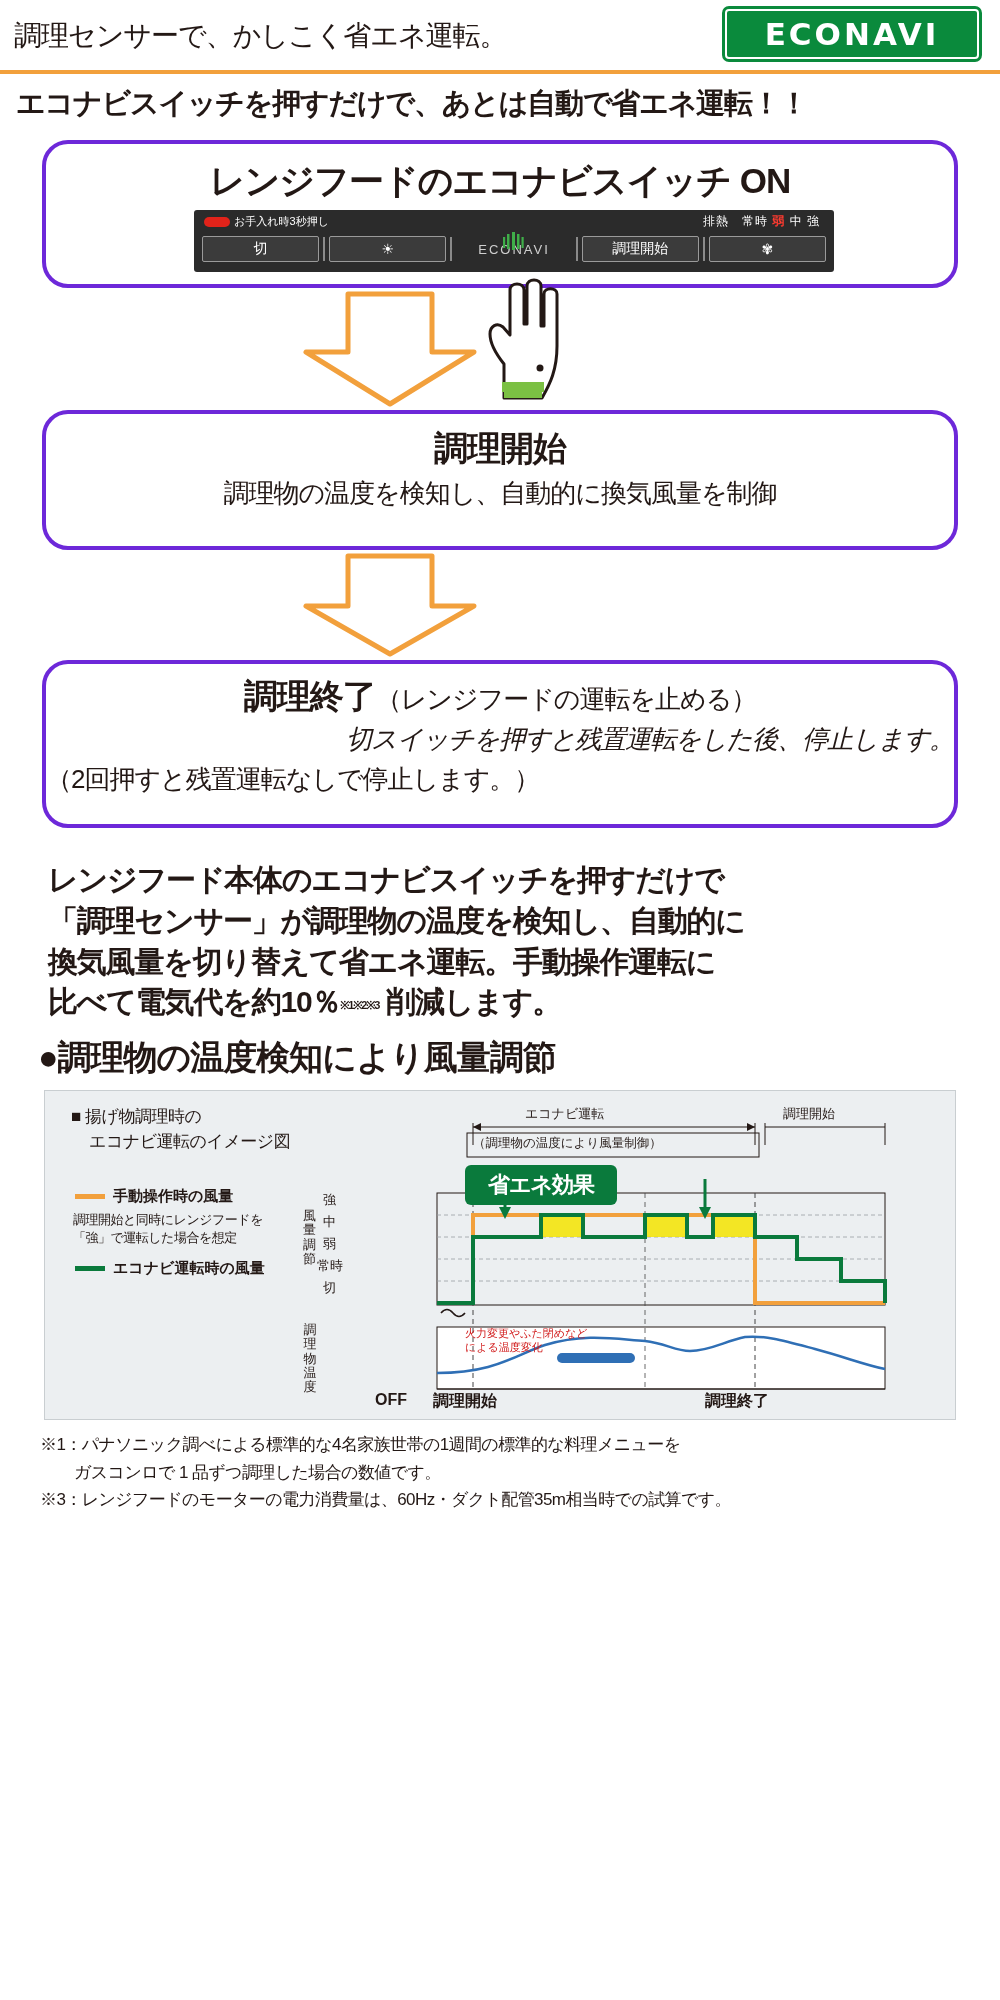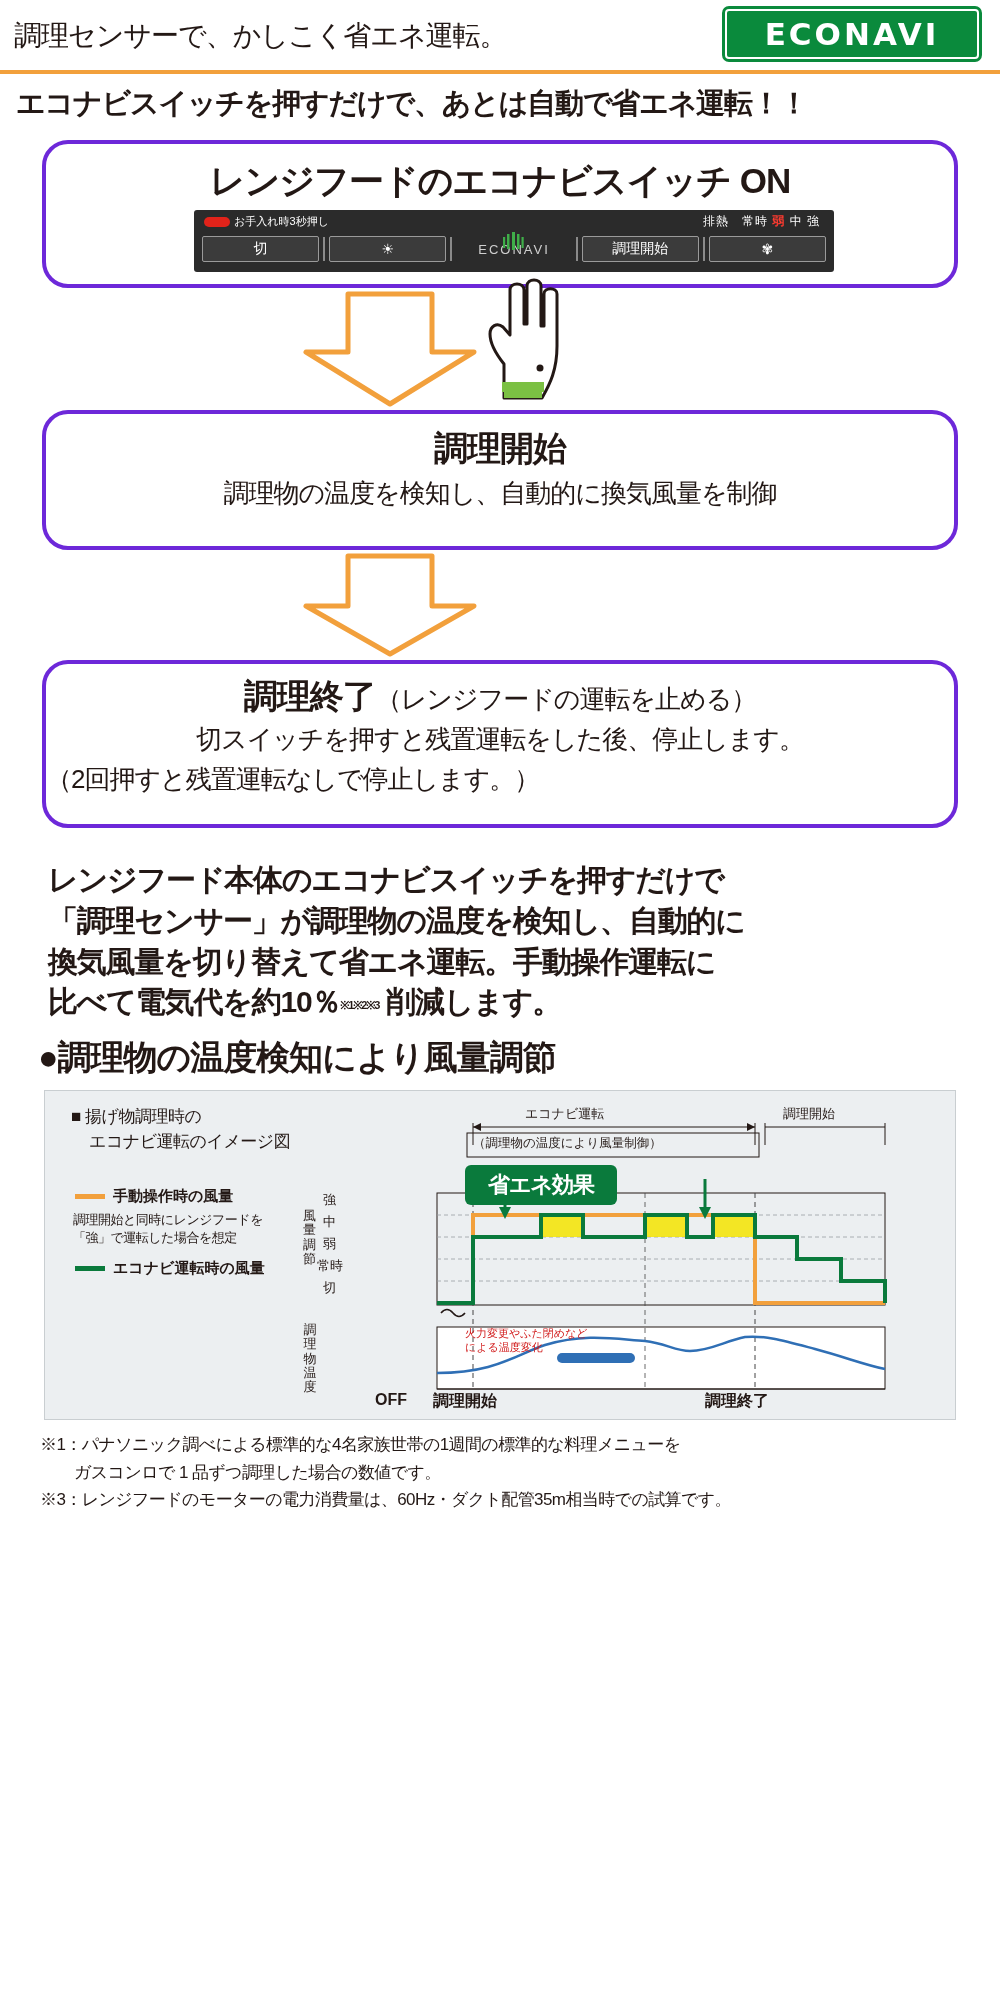--- a/index.html
+++ b/index.html
@@ -108,21 +108,21 @@
     font-size:34px; font-weight:bold; letter-spacing:-1px;
   }
   .box2-sub {
     position:absolute; left:0; top:62px; width:100%; text-align:center;
     font-size:26px; letter-spacing:-1px;
   }
 
   .box3-l1 { position:absolute; left:0; top:10px; width:100%; text-align:center; letter-spacing:-1px;}
   .box3-l1 .big { font-size:34px; font-weight:bold; }
   .box3-l1 .small { font-size:26px; }
-  .box3-l2 { position:absolute; left:0; top:58px; width:100%; text-align:center; font-size:26px; letter-spacing:-1px;}
+  .box3-l2 { position:absolute; left:0; top:58px; width:100%; text-align:right; font-size:26px; letter-spacing:-1px;font-style:italic;}
   .box3-l3 { position:absolute; left:0; top:98px; width:100%; text-align:left; font-size:26px; letter-spacing:-1px;}
 
   
   .para {
     position:absolute; left:48px; top:860px; width:910px;
     font-size:30px; line-height:1.36; letter-spacing:-1.2px; font-weight:bold;
     color:#231815;
   }
   .para .sup { font-size:11px; vertical-align:0.25em; font-weight:bold;}
 

